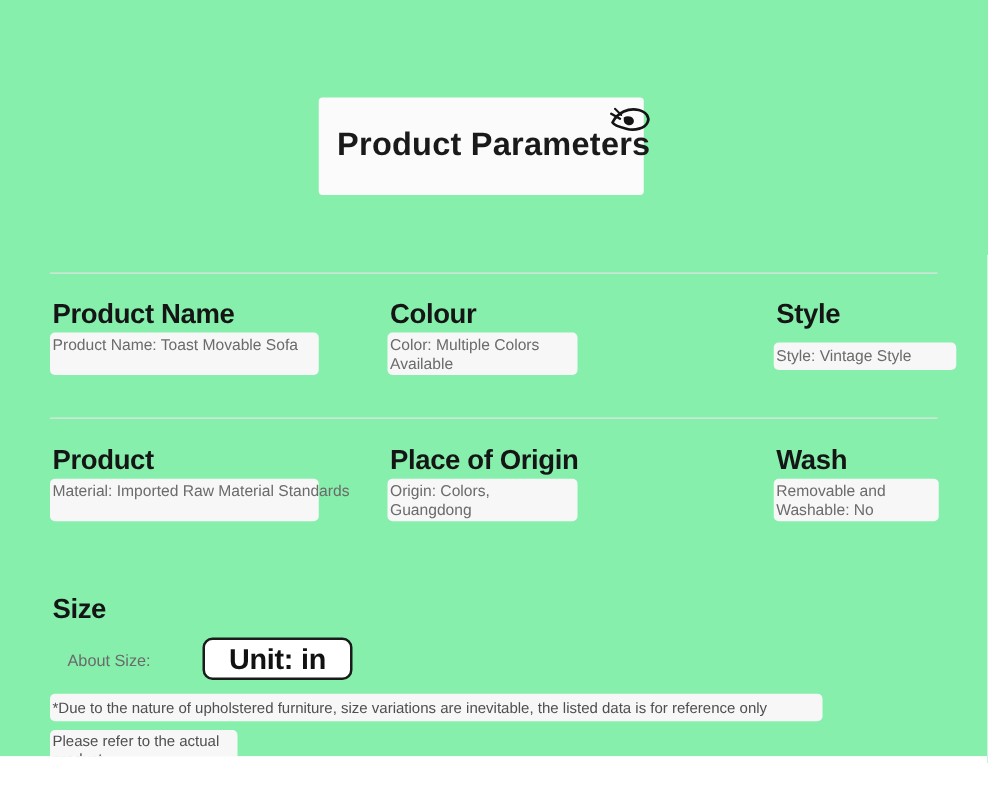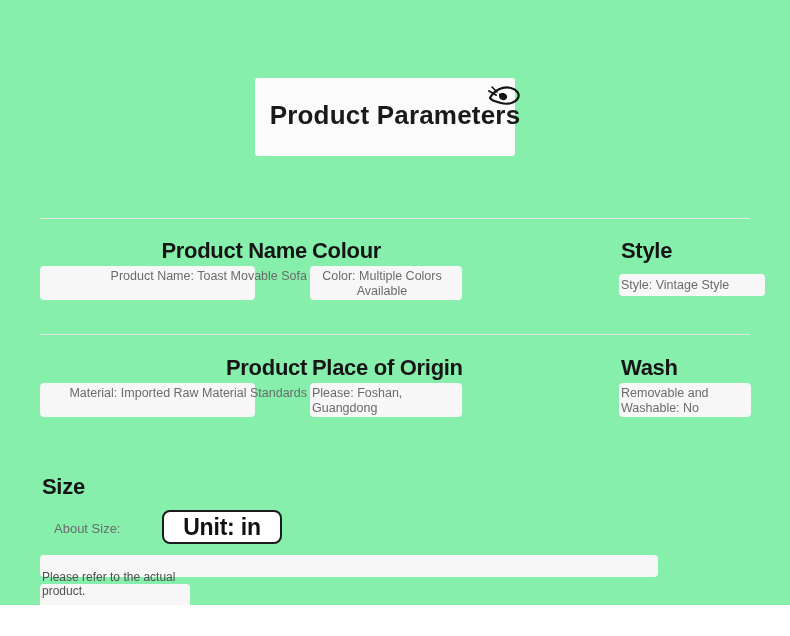--- a/index.html
+++ b/index.html
@@ -73,21 +73,21 @@
     left: 0;
     width: 790px;
   }
   .param-row.r1 { top: 238px; }
   .param-row.r2 { top: 355px; }
 
   .param-cell {
     position: absolute;
     top: 0;
   }
-  .param-cell.c1 { left: 42px;  width: 265px; text-align: right; }
+  .param-cell.c1 { left: 42px;  width: 265px; }
   .param-cell.c2 { left: 312px; width: 270px; }
   .param-cell.c3 { left: 592px; width: 170px; margin-left: 29px; }
 
   .param-head {
     font-size: 22px;
     font-weight: bold;
     color: #151515;
     letter-spacing: -0.3px;
     line-height: 26px;
     white-space: nowrap;
@@ -229,21 +229,21 @@
       <div class="param-desc-box">
         <div class="plate" style="left:-2px; top:-3px; width:215px; height:34px;"></div>
         <div class="param-desc">Product Name: Toast Movable Sofa</div>
       </div>
     </div>
 
     <div class="param-cell c2">
       <div class="param-head">Colour</div>
       <div class="param-desc-box">
         <div class="plate" style="left:-2px; top:-3px; width:152px; height:34px;"></div>
-        <div class="param-desc" style="width:140px;text-align:center;">Color: Multiple Colors Available</div>
+        <div class="param-desc" style="width:140px;">Color: Multiple Colors Available</div>
       </div>
     </div>
 
     <div class="param-cell c3">
       <div class="param-head">Style</div>
       <div class="param-desc-box" style="margin-top:14px;">
         <div class="plate" style="left:-2px; top:-4px; width:146px; height:22px;"></div>
         <div class="param-desc">Style: Vintage Style</div>
       </div>
     </div>
@@ -257,21 +257,21 @@
       <div class="param-desc-box">
         <div class="plate" style="left:-2px; top:-3px; width:215px; height:34px;"></div>
         <div class="param-desc">Material: Imported Raw Material Standards</div>
       </div>
     </div>
 
     <div class="param-cell c2">
       <div class="param-head">Place of Origin</div>
       <div class="param-desc-box">
         <div class="plate" style="left:-2px; top:-3px; width:152px; height:34px;"></div>
-        <div class="param-desc" style="width:110px;">Please: Foshan, Guangdong</div>
+        <div class="param-desc" style="width:110px;">Origin: Colors, Guangdong</div>
       </div>
     </div>
 
     <div class="param-cell c3">
       <div class="param-head">Wash</div>
       <div class="param-desc-box">
         <div class="plate" style="left:-2px; top:-3px; width:132px; height:34px;"></div>
         <div class="param-desc" style="width:112px;">Removable and Washable: No</div>
       </div>
     </div>
@@ -285,17 +285,18 @@
       <div class="about-size-label">About Size:</div>
 
       <div class="unit-chip">
         <span class="unit-chip-text">Unit: in</span>
       </div>
     </div>
   </div>
 
   <div class="disclaimer-wrap">
     <div class="disclaimer-plate-1"></div>
+    <div class="disclaimer-1">*Due to the nature of upholstered furniture, size variations are inevitable, the listed data is for reference only</div>
     <div class="disclaimer-plate-2"></div>
     <div class="disclaimer-2">Please refer to the actual product.</div>
   </div>
 
 </div>
 
 </body></html>

